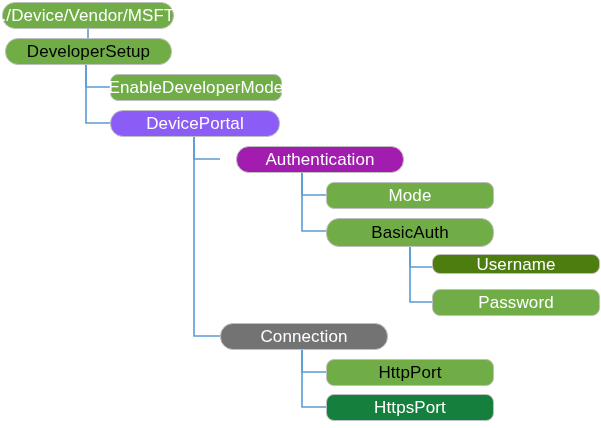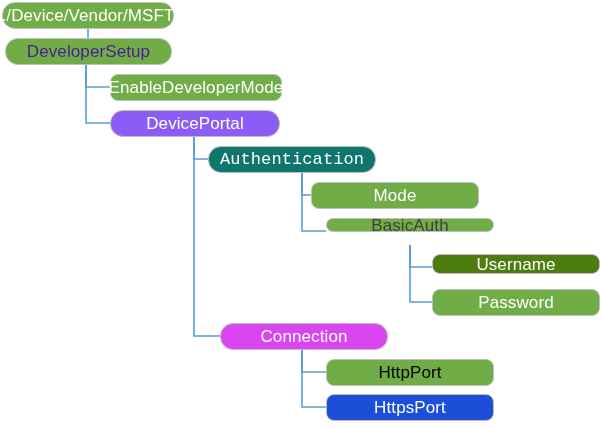--- a/index.html
+++ b/index.html
@@ -70,48 +70,48 @@
         <path d="M 410 245 L 410 302 L 432 302" stroke="#5B9BD5"></path>
         <path d="M 302 350 L 302 372 L 326 372" stroke="#5B9BD5"></path>
         <path d="M 302 350 L 302 407 L 326 407" stroke="#5B9BD5"></path>
       </g>
   </svg>
 
   <div id="node-layer">
       <div class="node pill" style="left: 2px; top: 2px; width: 172px; height: 27px; background: rgb(112, 173, 71); border-color: rgb(191, 191, 191); color: rgb(255, 255, 255);">
         <span class="node-label">./Device/Vendor/MSFT</span>
       </div>
-      <div class="node pill" style="left: 5px; top: 38px; width: 167px; height: 27px; background: rgb(112, 173, 71); border-color: rgb(191, 191, 191); color: #4c1d95; justify-content: center;">
+      <div class="node pill" style="left: 5px; top: 38px; width: 167px; height: 27px; background: rgb(112, 173, 71); border-color: rgb(191, 191, 191); color: #000000; justify-content: center;">
         <span class="node-label">DeveloperSetup</span>
       </div>
       <div class="node rect" style="left: 110px; top: 74px; width: 172px; height: 27px; background: rgb(112, 173, 71); border-color: rgb(191, 191, 191); color: rgb(255, 255, 255);">
         <span class="node-label">EnableDeveloperMode</span>
       </div>
       <div class="node pill" style="left: 110px; top: 110px; width: 170px; height: 27px; background: #8b5cf6; border-color: rgb(191, 191, 191); color: rgb(255, 255, 255);">
         <span class="node-label">DevicePortal</span>
       </div>
-      <div class="node pill" style="left: 208px; top: 146px; width: 168px; height: 27px; background: #0f766e; border-color: rgb(191, 191, 191); color: rgb(255, 255, 255); font-family: Liberation Mono, monospace;">
+      <div class="node pill" style="left: 236px; top: 146px; width: 168px; height: 27px; background: #a21caf; border-color: rgb(191, 191, 191); color: rgb(255, 255, 255);">
         <span class="node-label">Authentication</span>
       </div>
-      <div class="node rect" style="left: 311px; top: 182px; width: 168px; height: 27px; background: rgb(112, 173, 71); border-color: rgb(191, 191, 191); color: rgb(255, 255, 255);">
+      <div class="node rect" style="left: 326px; top: 182px; width: 168px; height: 27px; background: rgb(112, 173, 71); border-color: rgb(191, 191, 191); color: rgb(255, 255, 255);">
         <span class="node-label">Mode</span>
       </div>
-      <div class="node pill" style="left: 326px; top: 218px; width: 168px; height: 14px; background: rgb(112, 173, 71); border-color: rgb(191, 191, 191); color: #404040;">
+      <div class="node pill" style="left: 326px; top: 218px; width: 168px; height: 29px; background: rgb(112, 173, 71); border-color: rgb(191, 191, 191); color: #000000;">
         <span class="node-label">BasicAuth</span>
       </div>
       <div class="node rect" style="left: 432px; top: 254px; width: 168px; height: 20px; background: #4d7c0f; border-color: rgb(191, 191, 191); color: rgb(255, 255, 255);">
         <span class="node-label">Username</span>
       </div>
       <div class="node rect" style="left: 432px; top: 289px; width: 168px; height: 27px; background: rgb(112, 173, 71); border-color: rgb(191, 191, 191); color: rgb(255, 255, 255); text-align: right;">
         <span class="node-label">Password</span>
       </div>
-      <div class="node pill" style="left: 220px; top: 323px; width: 168px; height: 27px; background: #d946ef; border-color: rgb(191, 191, 191); color: rgb(255, 255, 255);">
+      <div class="node pill" style="left: 220px; top: 323px; width: 168px; height: 27px; background: #737373; border-color: rgb(191, 191, 191); color: rgb(255, 255, 255);">
         <span class="node-label">Connection</span>
       </div>
       <div class="node rect" style="left: 326px; top: 359px; width: 168px; height: 27px; background: rgb(112, 173, 71); border-color: rgb(191, 191, 191); color: #000000;">
         <span class="node-label">HttpPort</span>
       </div>
-      <div class="node rect" style="left: 326px; top: 394px; width: 168px; height: 27px; background: #1d4ed8; border-color: rgb(191, 191, 191); color: rgb(255, 255, 255);">
+      <div class="node rect" style="left: 326px; top: 394px; width: 168px; height: 27px; background: #15803d; border-color: rgb(191, 191, 191); color: rgb(255, 255, 255);">
         <span class="node-label">HttpsPort</span>
       </div>
     </div>
 
 </div>
 
 </body></html>

